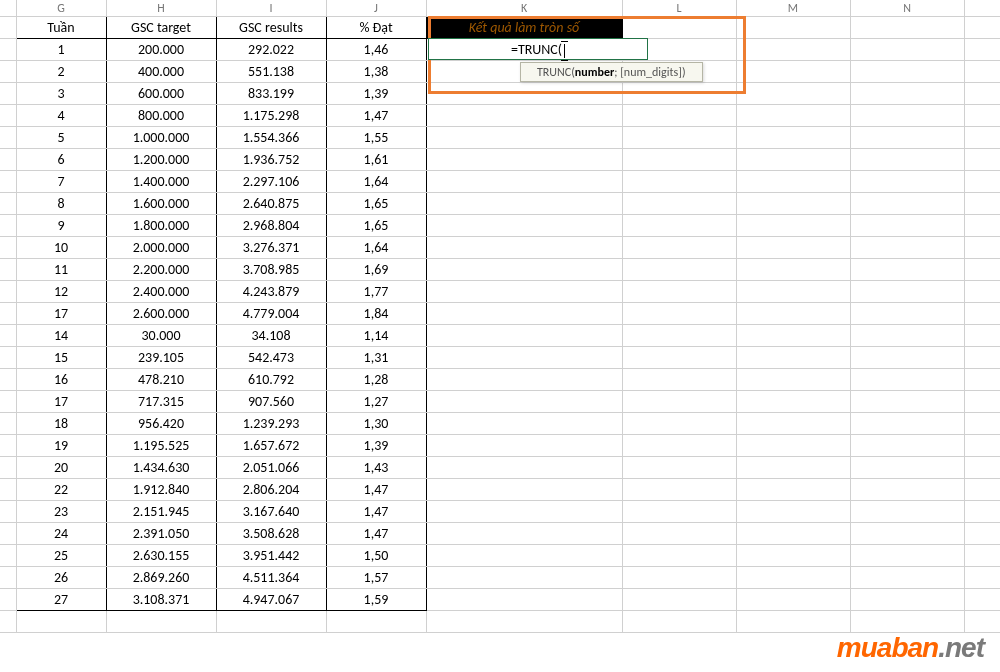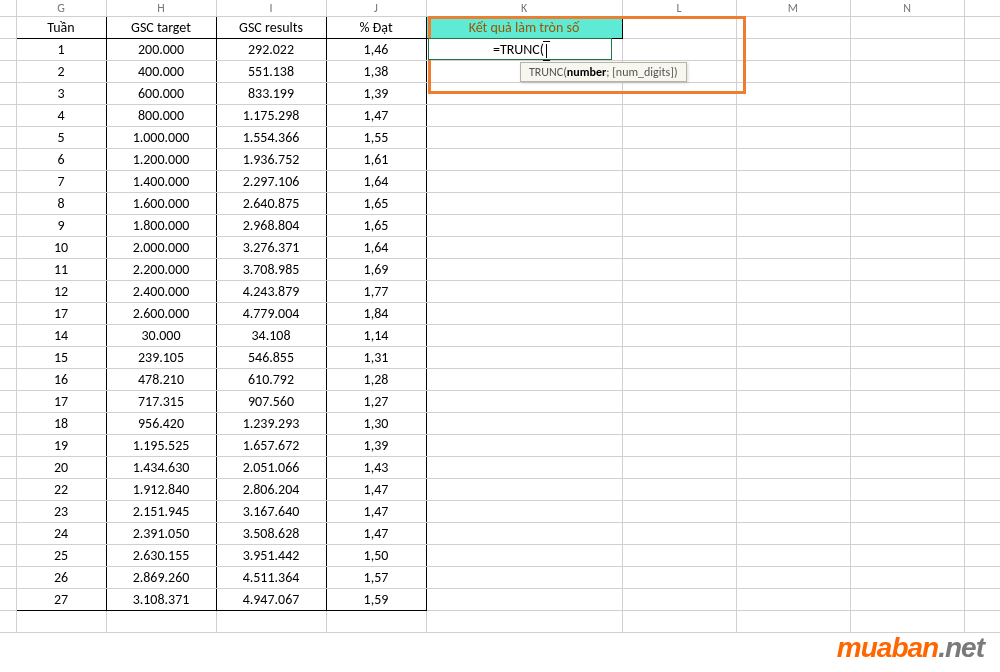--- a/index.html
+++ b/index.html
@@ -58,42 +58,43 @@
   .bl { border-left: 1px solid #000 !important; }
   .br { border-right: 1px solid #000 !important; }
 
   th.data-head {
     font-weight: bold;
     border: 1px solid #000 !important;
   }
 
   
   th.k-head {
-    background: #5eead4;
+    background: #000000;
     color: #9c5700;
     font-weight: bold;
+    font-style: italic;
   }
 
   
   .orange-box {
     position: absolute;
     top: 16px;
     left: 428px;
     width: 318px;
     height: 78px;
     border: 3px solid #ed7d31;
     pointer-events: none;
   }
 
   
   .formula-cell {
     position: absolute;
     top: 38px;
     left: 428px;
-    width: 184px;
+    width: 220px;
     height: 22px;
     border: 1.5px solid #217346;
     background: #fff;
     display: flex;
     align-items: center;
     justify-content: center;
     font-size: 14px;
   }
   .formula-cell .caret {
     display:inline-block;
@@ -111,21 +112,21 @@
     width:7px; height:1px; background:#000;
   }
 
   
   .tooltip {
     position: absolute;
     top: 62px;
     left: 520px;
     background: #f7f7ef;
     border: 1px solid #b5b5a5;
-    padding: 2px 8px;
+    padding: 2px 16px;
     font-size: 12px;
     color: #555;
     box-shadow: 1px 1px 3px rgba(0,0,0,0.15);
   }
   .tooltip b { color:#000; }
 
   
   .watermark {
     position: absolute;
     right: 16px;
@@ -349,21 +350,21 @@
           <td></td>
           <td></td>
           <td></td>
           <td></td>
           <td></td>
         </tr>
         <tr>
           <td class="edge"></td>
           <td class="bl br bt">15</td>
           <td class="br bt">239.105</td>
-          <td class="br bt">546.855</td>
+          <td class="br bt">542.473</td>
           <td class="br bt">1,31</td>
           <td></td>
           <td></td>
           <td></td>
           <td></td>
           <td></td>
         </tr>
         <tr>
           <td class="edge"></td>
           <td class="bl br bt">16</td>

